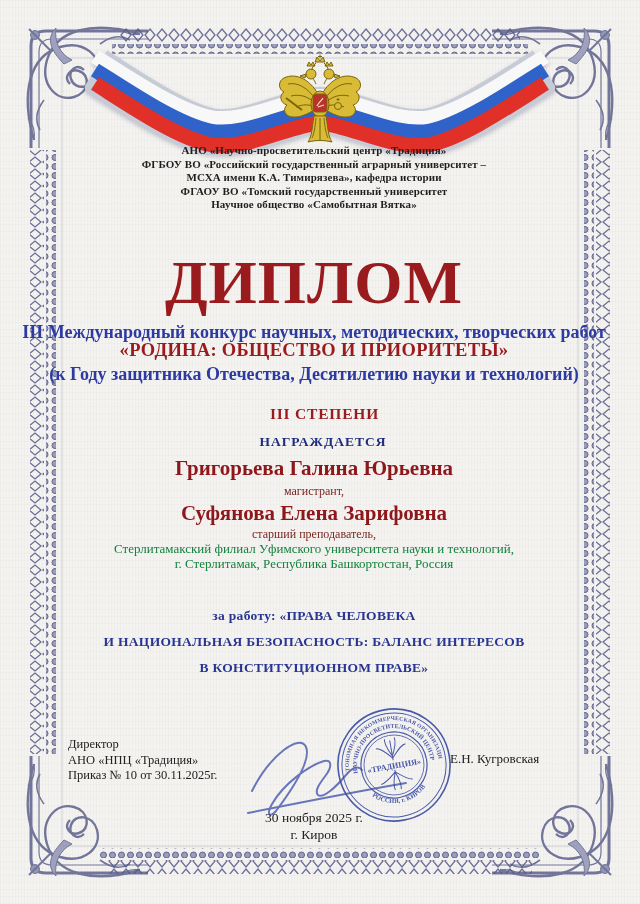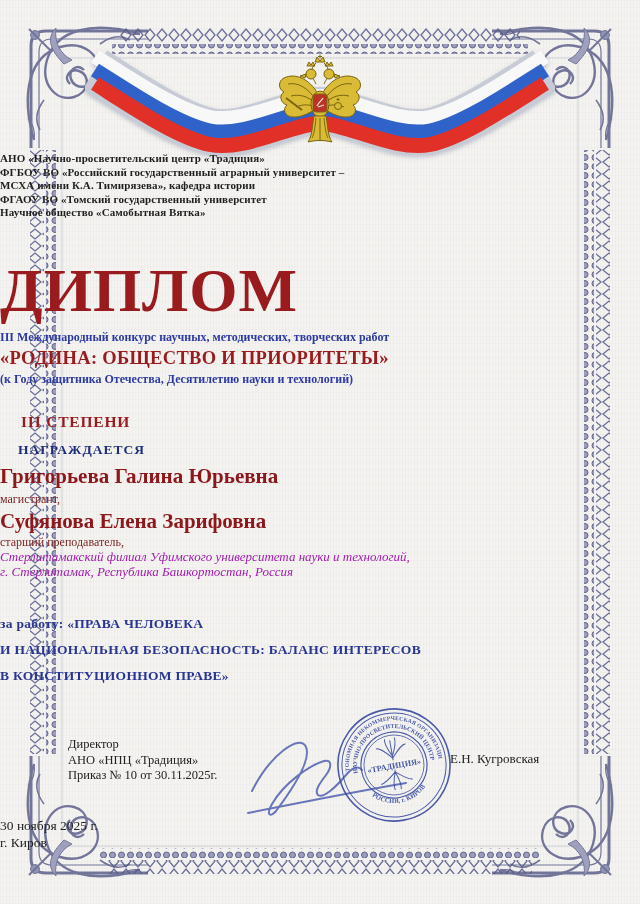--- a/index.html
+++ b/index.html
@@ -6,33 +6,33 @@
   body{
     width:640px;height:904px;overflow:hidden;position:relative;
     background-color:#f4f3f0;
     background-image:
       repeating-linear-gradient(90deg, rgba(120,125,150,.045) 0 1px, transparent 1px 3px),
       repeating-linear-gradient(0deg, rgba(120,125,150,.03) 0 1px, transparent 1px 7px);
     font-family:"Liberation Serif","DejaVu Serif",serif;
     -webkit-font-smoothing:antialiased;
   }
   .abs{position:absolute;}
-  .ctr{left:0;right:12px;text-align:left;margin-top:8px;}
+  .ctr{left:0;right:12px;text-align:center;}
   svg{display:block;}
 
   
   .org-line{font-weight:bold;font-size:11px;line-height:13.5px;color:#1f1f1f;letter-spacing:.1px;}
   .diploma-title{top:246px;font-weight:bold;font-size:62px;line-height:72px;color:#9a1b1e;letter-spacing:1px;}
-  .contest-blue{font-weight:bold;font-size:12px;color:#2c3aa2;}
+  .contest-blue{font-weight:bold;font-size:18px;color:#2c3aa2;}
   .contest-red{font-weight:bold;font-size:18.5px;color:#9a1b1e;letter-spacing:.3px;}
   .degree{font-weight:bold;font-size:15.5px;color:#9a1b1e;letter-spacing:.8px;padding-left:21px;}
   .awarded{font-weight:bold;font-size:13.5px;color:#1f2d7c;letter-spacing:1px;padding-left:18px;}
   .recipient{font-weight:bold;font-size:21px;color:#8e171b;}
   .role{font-size:12px;color:#7a2622;}
-  .affil{font-size:13px;color:#a21caf;font-style:italic;}
+  .affil{font-size:13px;color:#15803d;}
   .work-line{font-weight:bold;font-size:13.5px;color:#283593;letter-spacing:.3px;}
   .sig-left{top:737px;left:68px;font-size:12.5px;line-height:15.5px;color:#222;}
   .sig-name{top:751px;left:450px;font-size:13px;color:#222;text-align:center;}
   .footer-line{font-size:13.5px;line-height:16.5px;color:#222;}
 
   .frame-svg{left:0;top:0;}
   .ribbon-svg{left:85px;top:50px;filter:drop-shadow(0 2px 2px rgba(60,70,110,.28));}
   .eagle-svg{left:272px;top:54px;}
   .sign-svg{left:238px;top:725px;}
   .stamp-svg{left:335px;top:706px;opacity:.92;}

